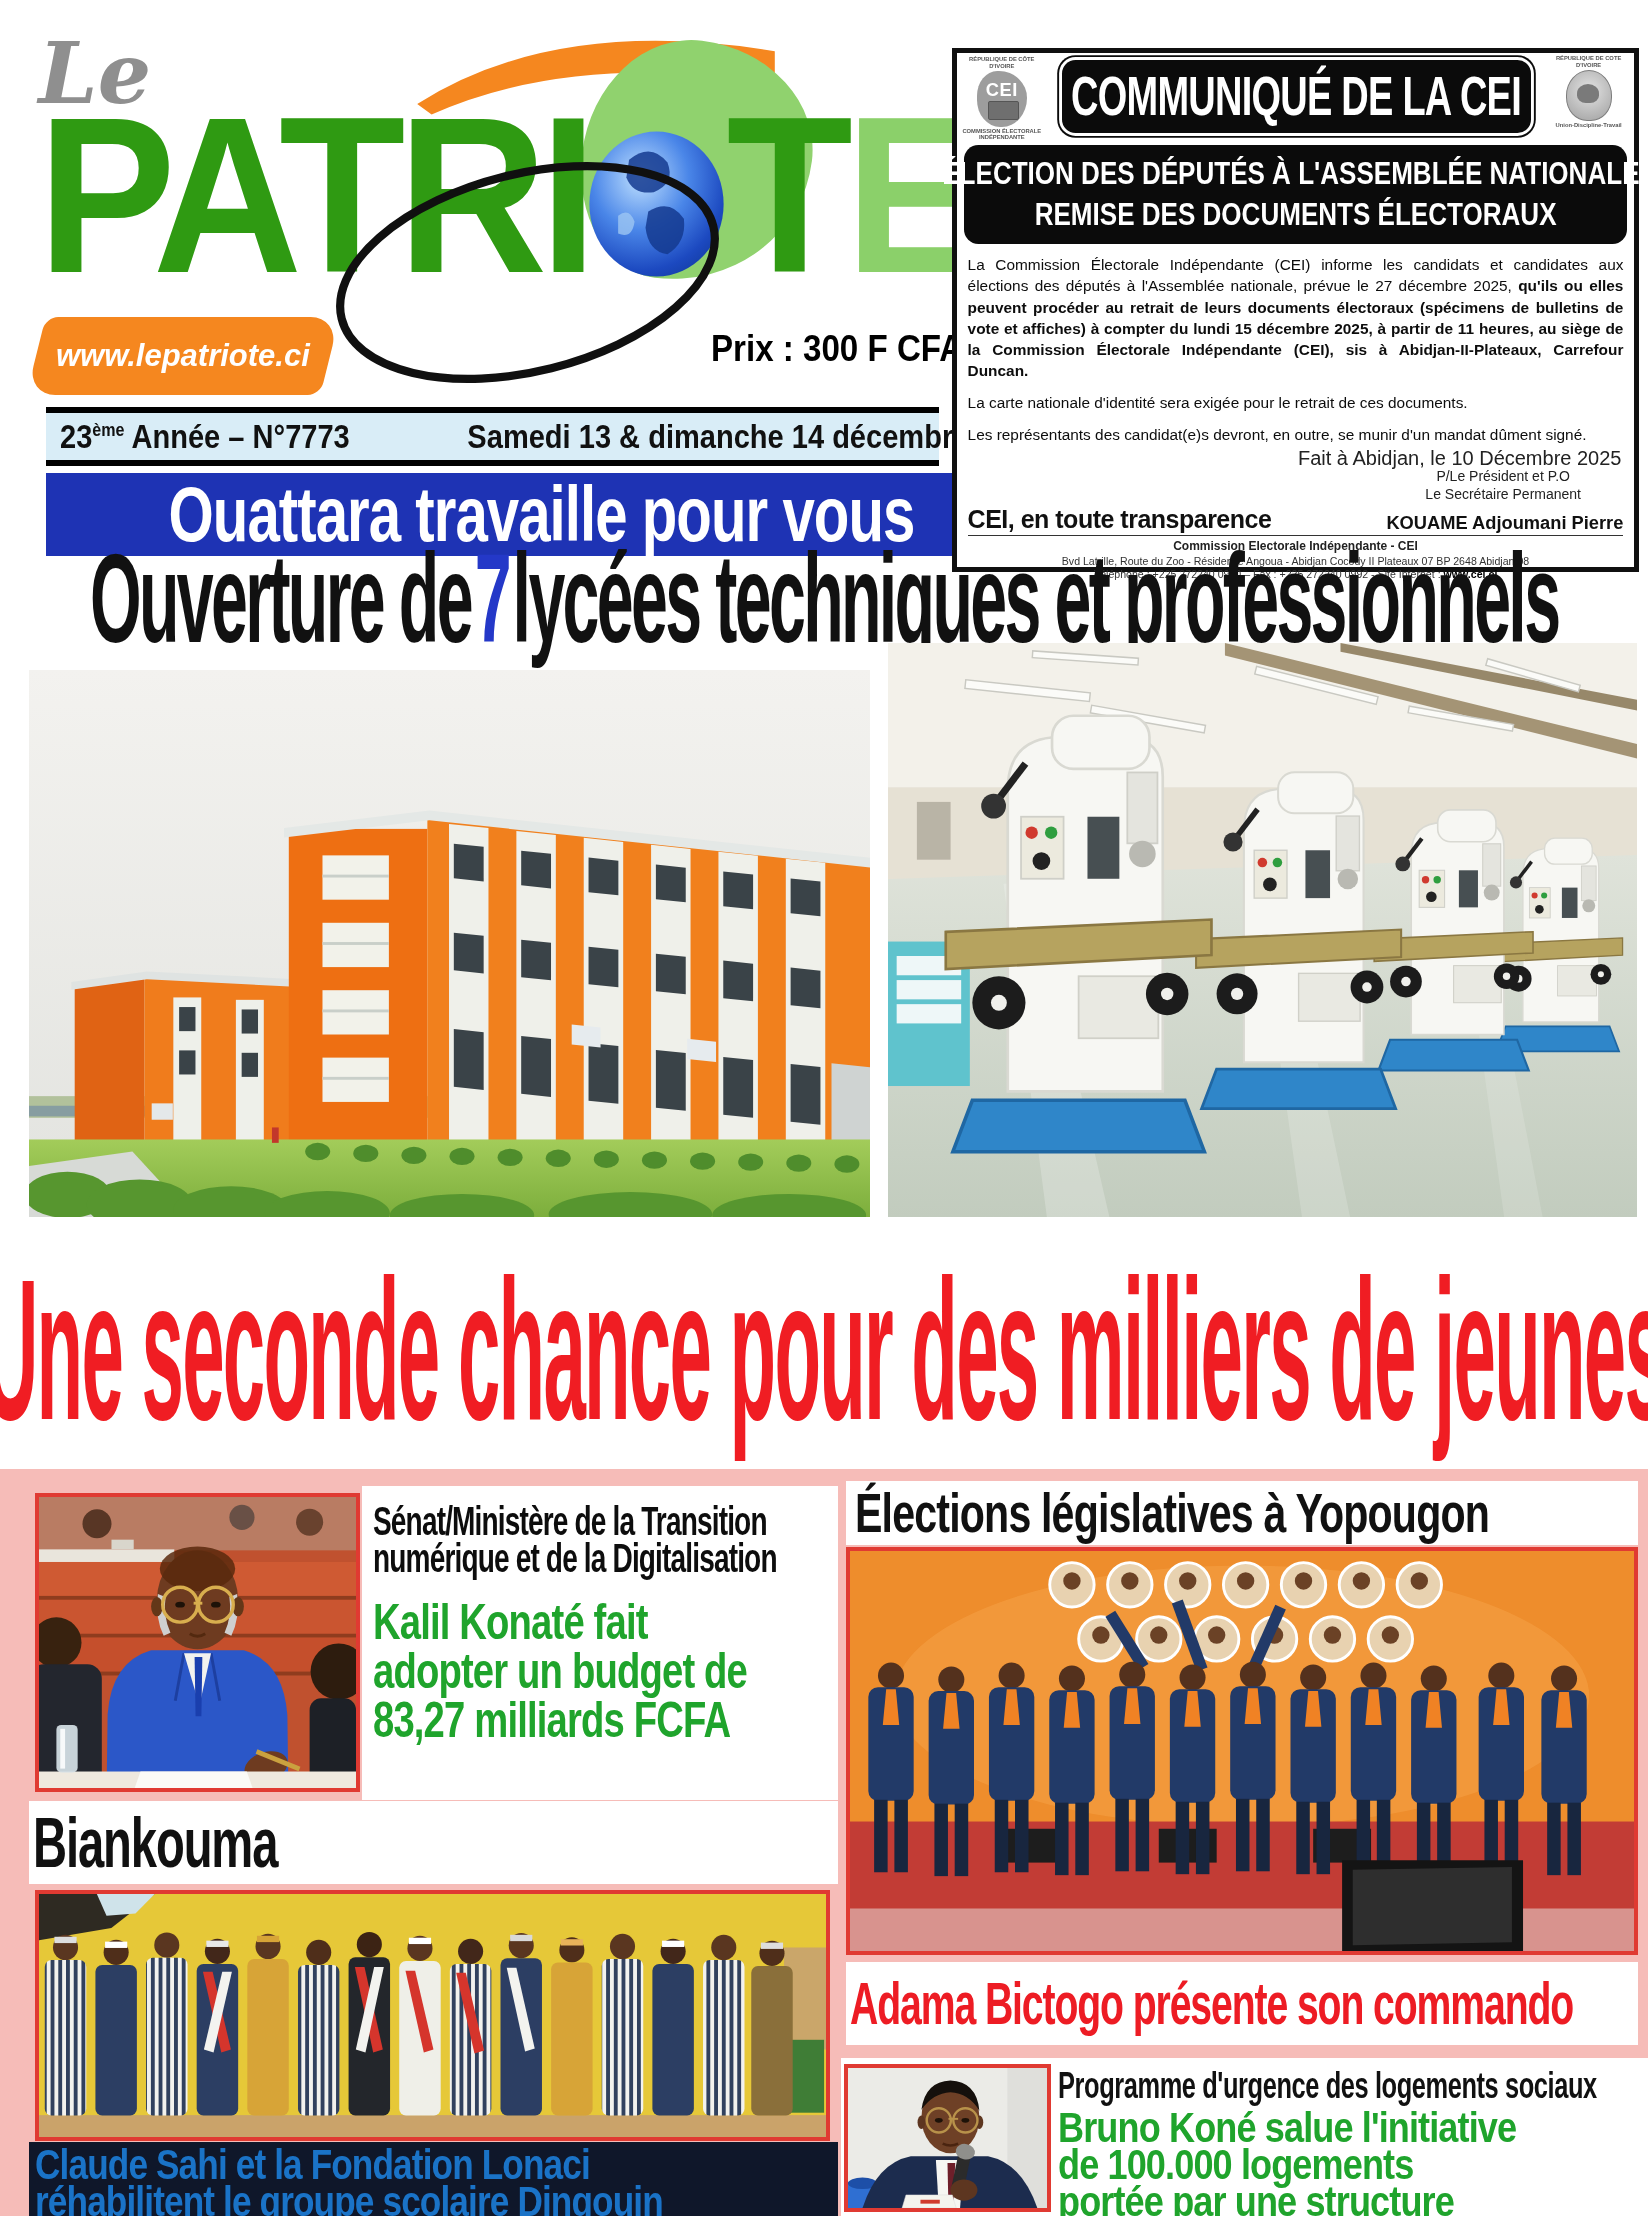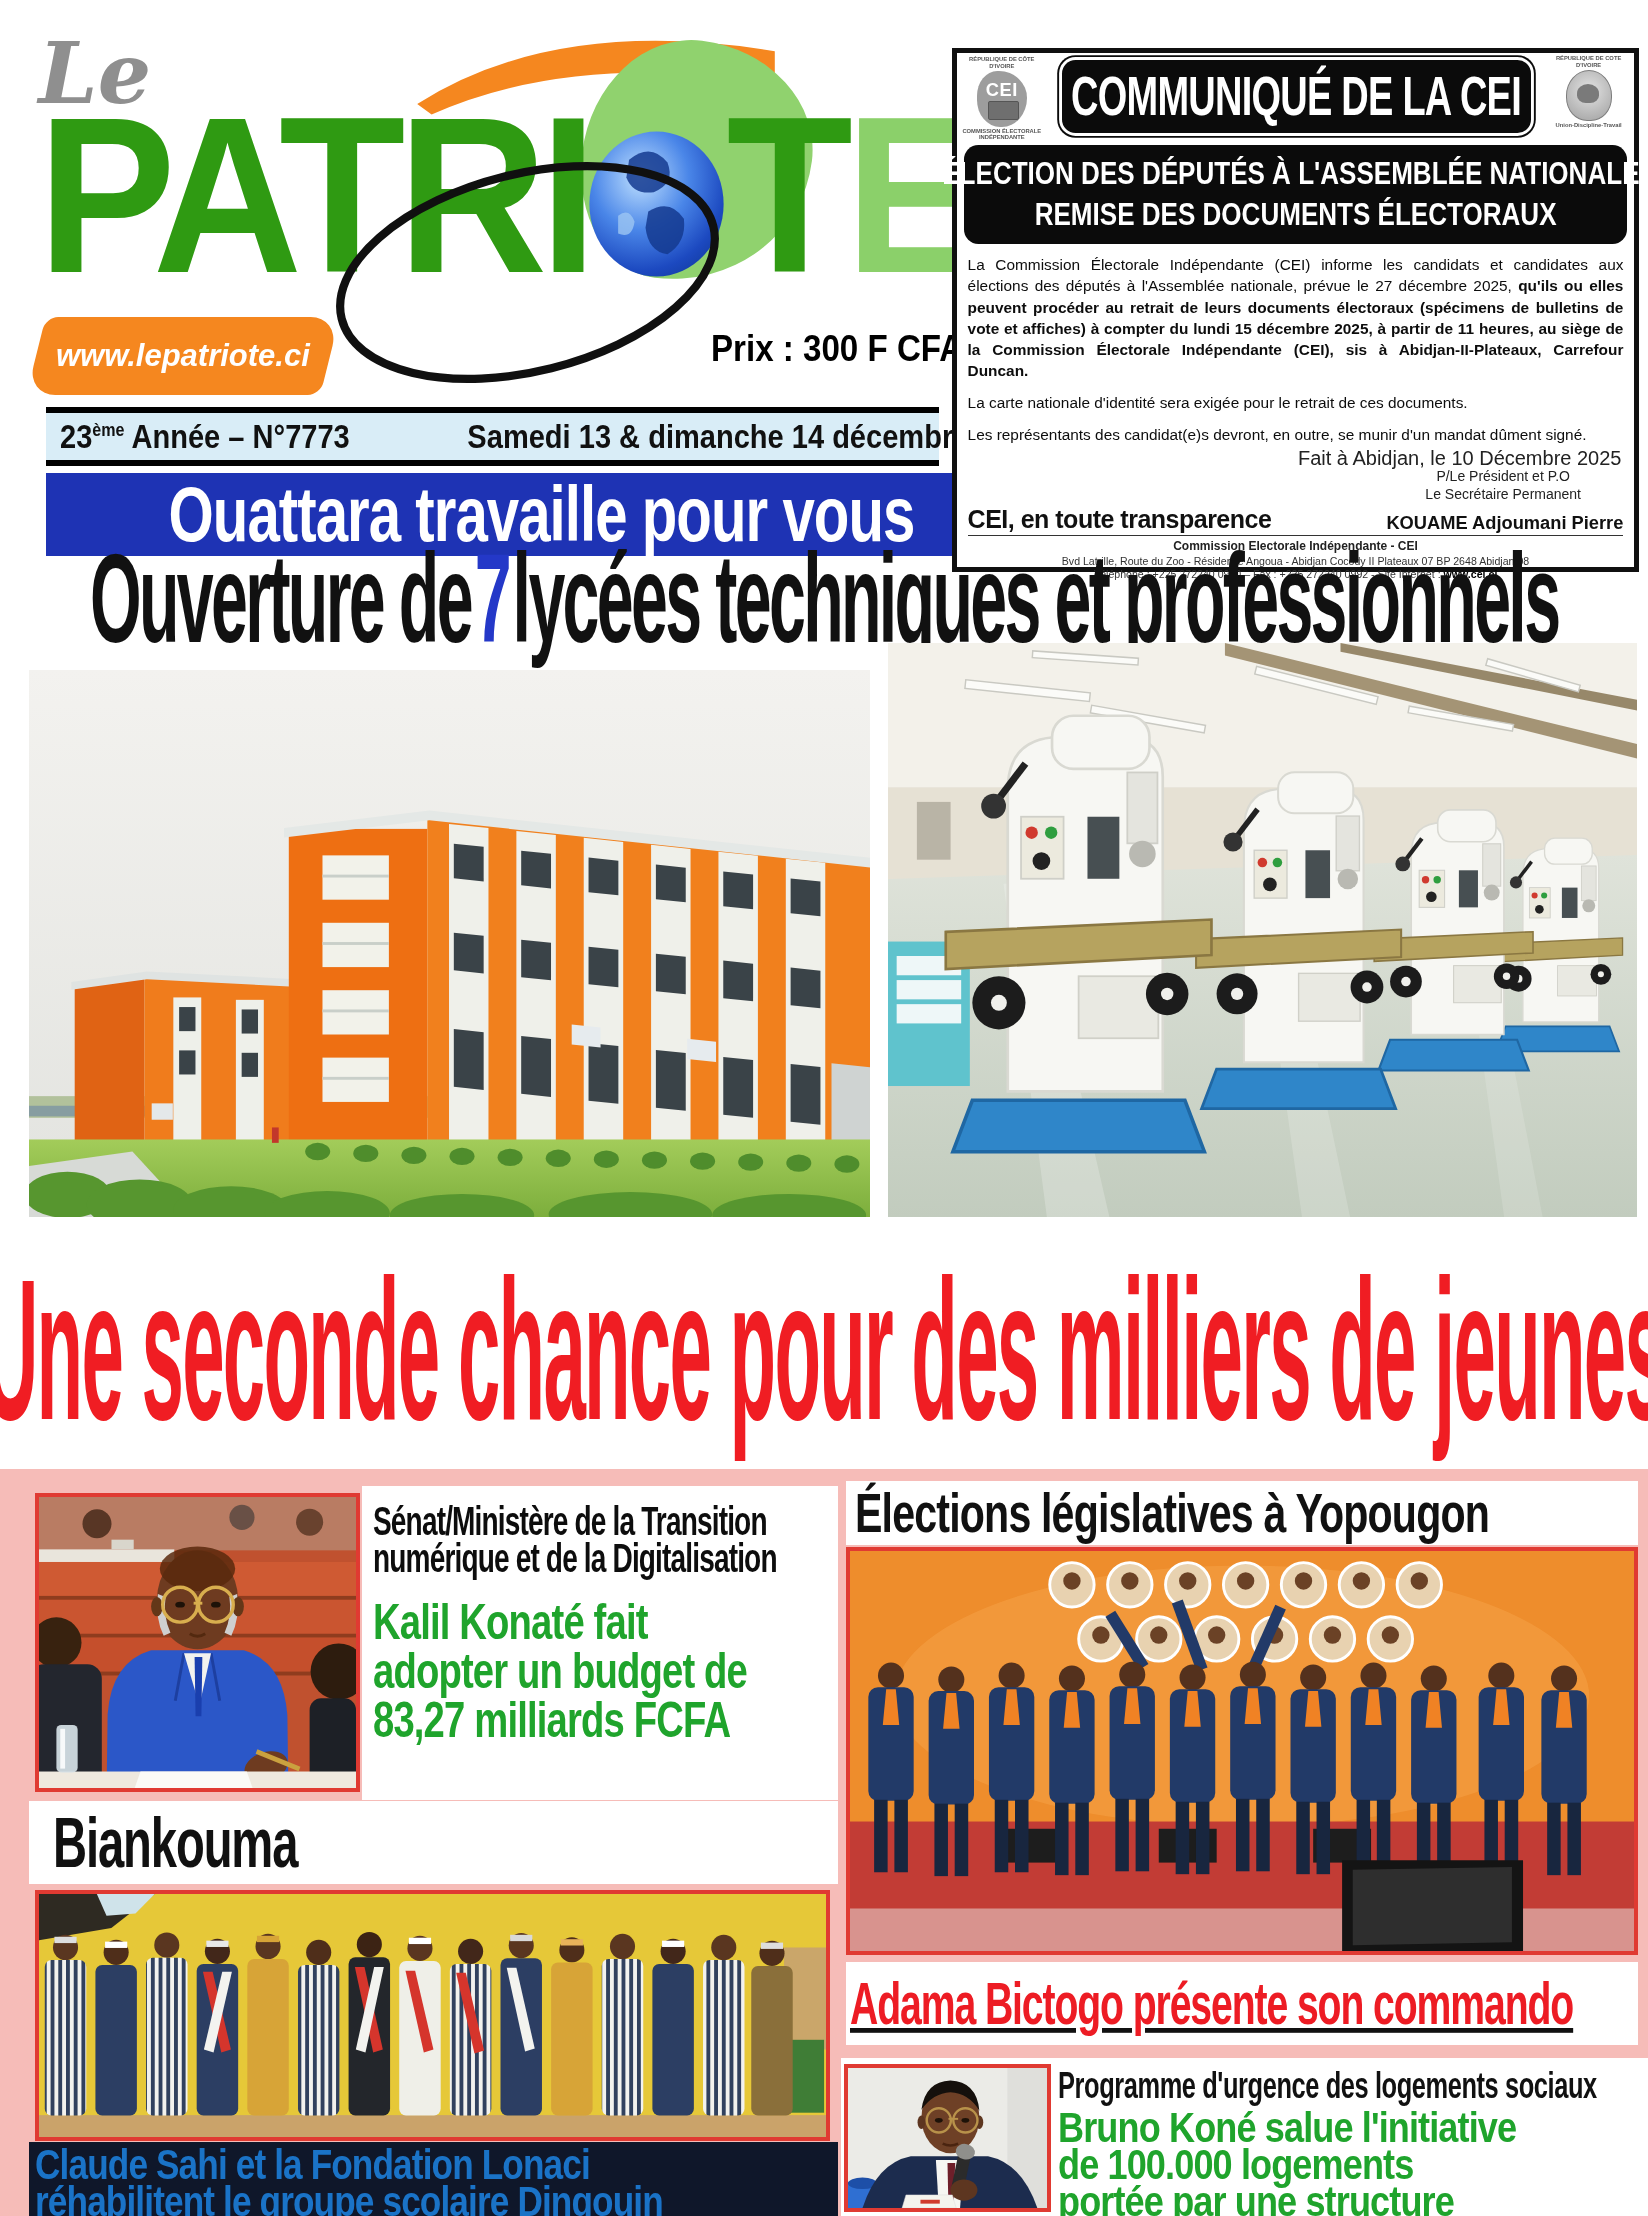--- a/index.html
+++ b/index.html
@@ -101,35 +101,35 @@
   .bottom{position:absolute;left:0;top:1469px;width:1648px;height:748px;background:#f6bcb8;}
   .k-photo{position:absolute;left:35px;top:24px;width:325px;height:299px;}
   .k-text{position:absolute;left:362px;top:17.3px;width:476px;height:314px;background:#fff;
           box-sizing:border-box;padding:11.5px 2.9px 0 10.6px;}
   .kicker-line{font-weight:700;font-size:33px;color:#0d0d0d;white-space:nowrap;display:block;
                transform:scale(.85,1.22);transform-origin:left top;line-height:37px;letter-spacing:-1px;}
   .k-green{margin-top:22px;}
   .green-line{font-weight:700;font-size:45px;color:#1fa42c;white-space:nowrap;display:block;
               transform:scale(.85,1.12);transform-origin:left top;line-height:49px;letter-spacing:-1px;}
   .b-kick{position:absolute;left:29px;top:332px;width:809px;height:83px;background:#fff;
-          display:flex;align-items:center;padding-left:24px;box-sizing:border-box;}
+          display:flex;align-items:center;padding-left:4px;box-sizing:border-box;}
   .b-kick span{font-weight:700;font-size:59px;white-space:nowrap;transform:scale(.8,1.18);
                transform-origin:left center;letter-spacing:-1.4px;}
   .b-photo{position:absolute;left:35px;top:421px;width:795px;height:251px;}
   .claude{position:absolute;left:29px;top:673px;width:809px;height:94px;background:#0f172a;
           box-sizing:border-box;padding:1.9px 0 0 5.8px;}
   .blue-line{font-weight:700;font-size:40px;color:#1a73c7;white-space:nowrap;display:block;
              transform:scale(.88,1.08);transform-origin:left top;line-height:37px;letter-spacing:-1px;}
   .y-kick{position:absolute;left:846px;top:11.5px;width:792px;height:64px;background:#fff;
           display:flex;align-items:center;padding-left:8.7px;box-sizing:border-box;}
   .y-kick span{font-weight:700;font-size:49px;white-space:nowrap;transform:scale(.84,1.12);
                transform-origin:left center;letter-spacing:-1px;}
   .y-photo{position:absolute;left:846px;top:78px;width:792px;height:408px;}
   .adama{position:absolute;left:846px;top:493px;width:792px;height:83px;background:#fff;
-         display:flex;align-items:center;padding-left:3.8px;box-sizing:border-box;text-decoration:underline;}
+         display:flex;align-items:center;padding-left:3.8px;box-sizing:border-box;}
   .adama span{font-weight:700;font-size:49px;color:#ed1c24;white-space:nowrap;letter-spacing:-1.4px;
               transform:scale(.8,1.2);transform-origin:left center;}
   .log-box{position:absolute;left:841px;top:589px;width:807px;height:158px;background:#fff;}
   .log-kick{position:absolute;left:217px;top:6.7px;}
   .log-kick span{font-weight:700;font-size:31px;white-space:nowrap;display:block;
                  transform:scale(.82,1.18);transform-origin:left top;letter-spacing:-0.5px;}
   .log-lines{position:absolute;left:217px;top:50px;}
   .log-lines .green-line{font-size:41px;line-height:37px;transform:scale(.88,1.05);}
   .log-photo{position:absolute;left:2.9px;top:5.8px;width:207px;height:148px;}
 </style>

